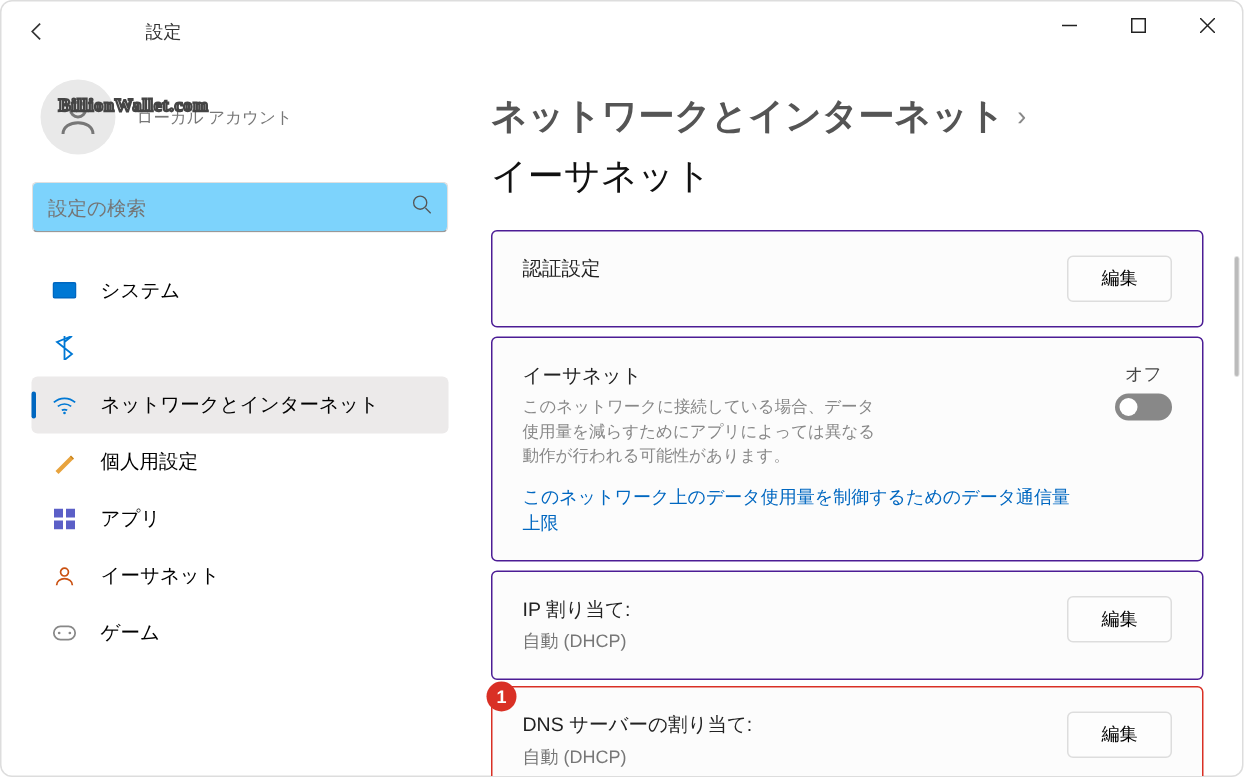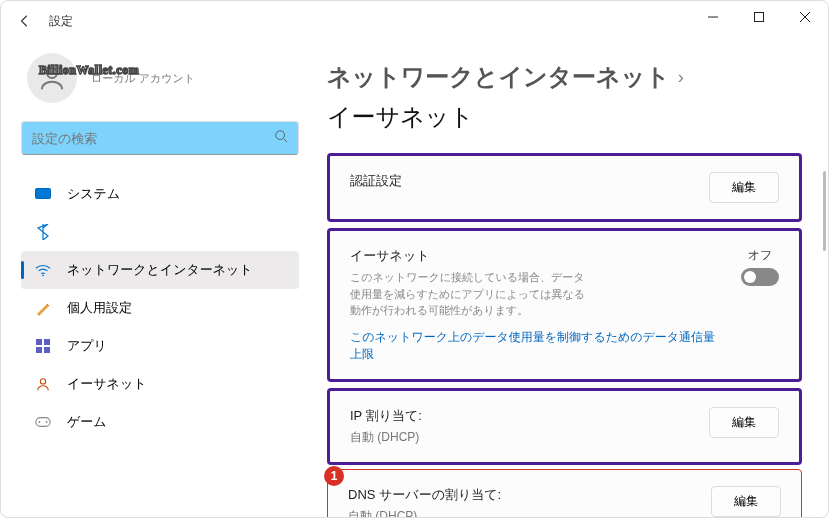--- a/index.html
+++ b/index.html
@@ -1,18 +1,18 @@
 <!DOCTYPE html>
 <html><head>
 <meta charset="utf-8">
 <style>
   * { box-sizing: border-box; margin: 0; padding: 0; font-family: "Segoe UI", "Yu Gothic UI", Meiryo, sans-serif; }
   body { background: #fff; width: 829px; height: 518px; overflow: hidden; position: relative; border: 1px solid #ddd; border-radius: 8px; }
   
-  .titlebar { height: 40px; display: flex; align-items: center; padding: 0 8px; }
+  .titlebar { height: 40px; display: flex; align-items: center; padding: 0 8px; gap: 48px; }
   .titlebar .back { width: 32px; height: 32px; display: flex; align-items: center; justify-content: center; margin-right: 8px; border-radius: 4px; }
   .titlebar .title { font-size: 12px; color: #333; }
   .win-controls { position: absolute; top: 0; right: 0; display: flex; }
   .win-controls div { width: 46px; height: 32px; display: flex; align-items: center; justify-content: center; }
   
   .watermark {
     position: absolute;
     top: 62px; left: 38px;
     font-size: 12px;
     font-weight: 700;
@@ -41,21 +41,21 @@
   .nav li.active { background: #eceaea; }
   .nav li.active::before { content: ""; position: absolute; left: 0; top: 10px; bottom: 10px; width: 3px; background: #0067c0; border-radius: 2px; }
   .nav .ico { width: 20px; height: 20px; margin-right: 14px; display: inline-flex; align-items: center; justify-content: center; }
   
   .main { flex: 1; padding: 20px 26px 0 16px; overflow-y: auto; position: relative; }
   .breadcrumb { font-size: 24px; margin-bottom: 20px; display: flex; align-items: center; flex-wrap: wrap; gap: 8px; }
   .breadcrumb .parent { color: #555; font-weight: 600; }
   .breadcrumb .chev { color: #888; font-size: 18px; }
   .breadcrumb .current { font-weight: 400; color: #111; }
   
-  .card { border: 3px solid #4c1d95; border-radius: 4px; padding: 16px 20px; margin-bottom: 6px; background: #fcfcfc; position: relative; display: flex; justify-content: space-between; align-items: flex-start; }
+  .card { border: 1px solid #4c1d95; border-radius: 4px; padding: 16px 20px; margin-bottom: 6px; background: #fcfcfc; position: relative; display: flex; justify-content: space-between; align-items: flex-start; }
   .card.nogap { margin-bottom: 4px; }
   .card .left { flex: 1; padding-right: 20px; }
   .card .label { font-size: 13px; color: #222; margin-bottom: 4px; }
   .card .value { font-size: 12px; color: #777; }
   .card .desc { font-size: 11px; color: #888; line-height: 1.5; margin-top: 2px; max-width: 240px; }
   .btn { border: 1px solid #ddd; background: #fdfdfd; border-radius: 4px; padding: 6px 22px; font-size: 12px; white-space: nowrap; }
   .link { color: #0067c0; font-size: 12px; margin-top: 10px; display: block; }
   
   .toggle-row { display: flex; align-items: center; gap: 4px; flex-direction: column; }
   .toggle { width: 38px; height: 18px; border-radius: 9px; background: #888; position: relative; }

